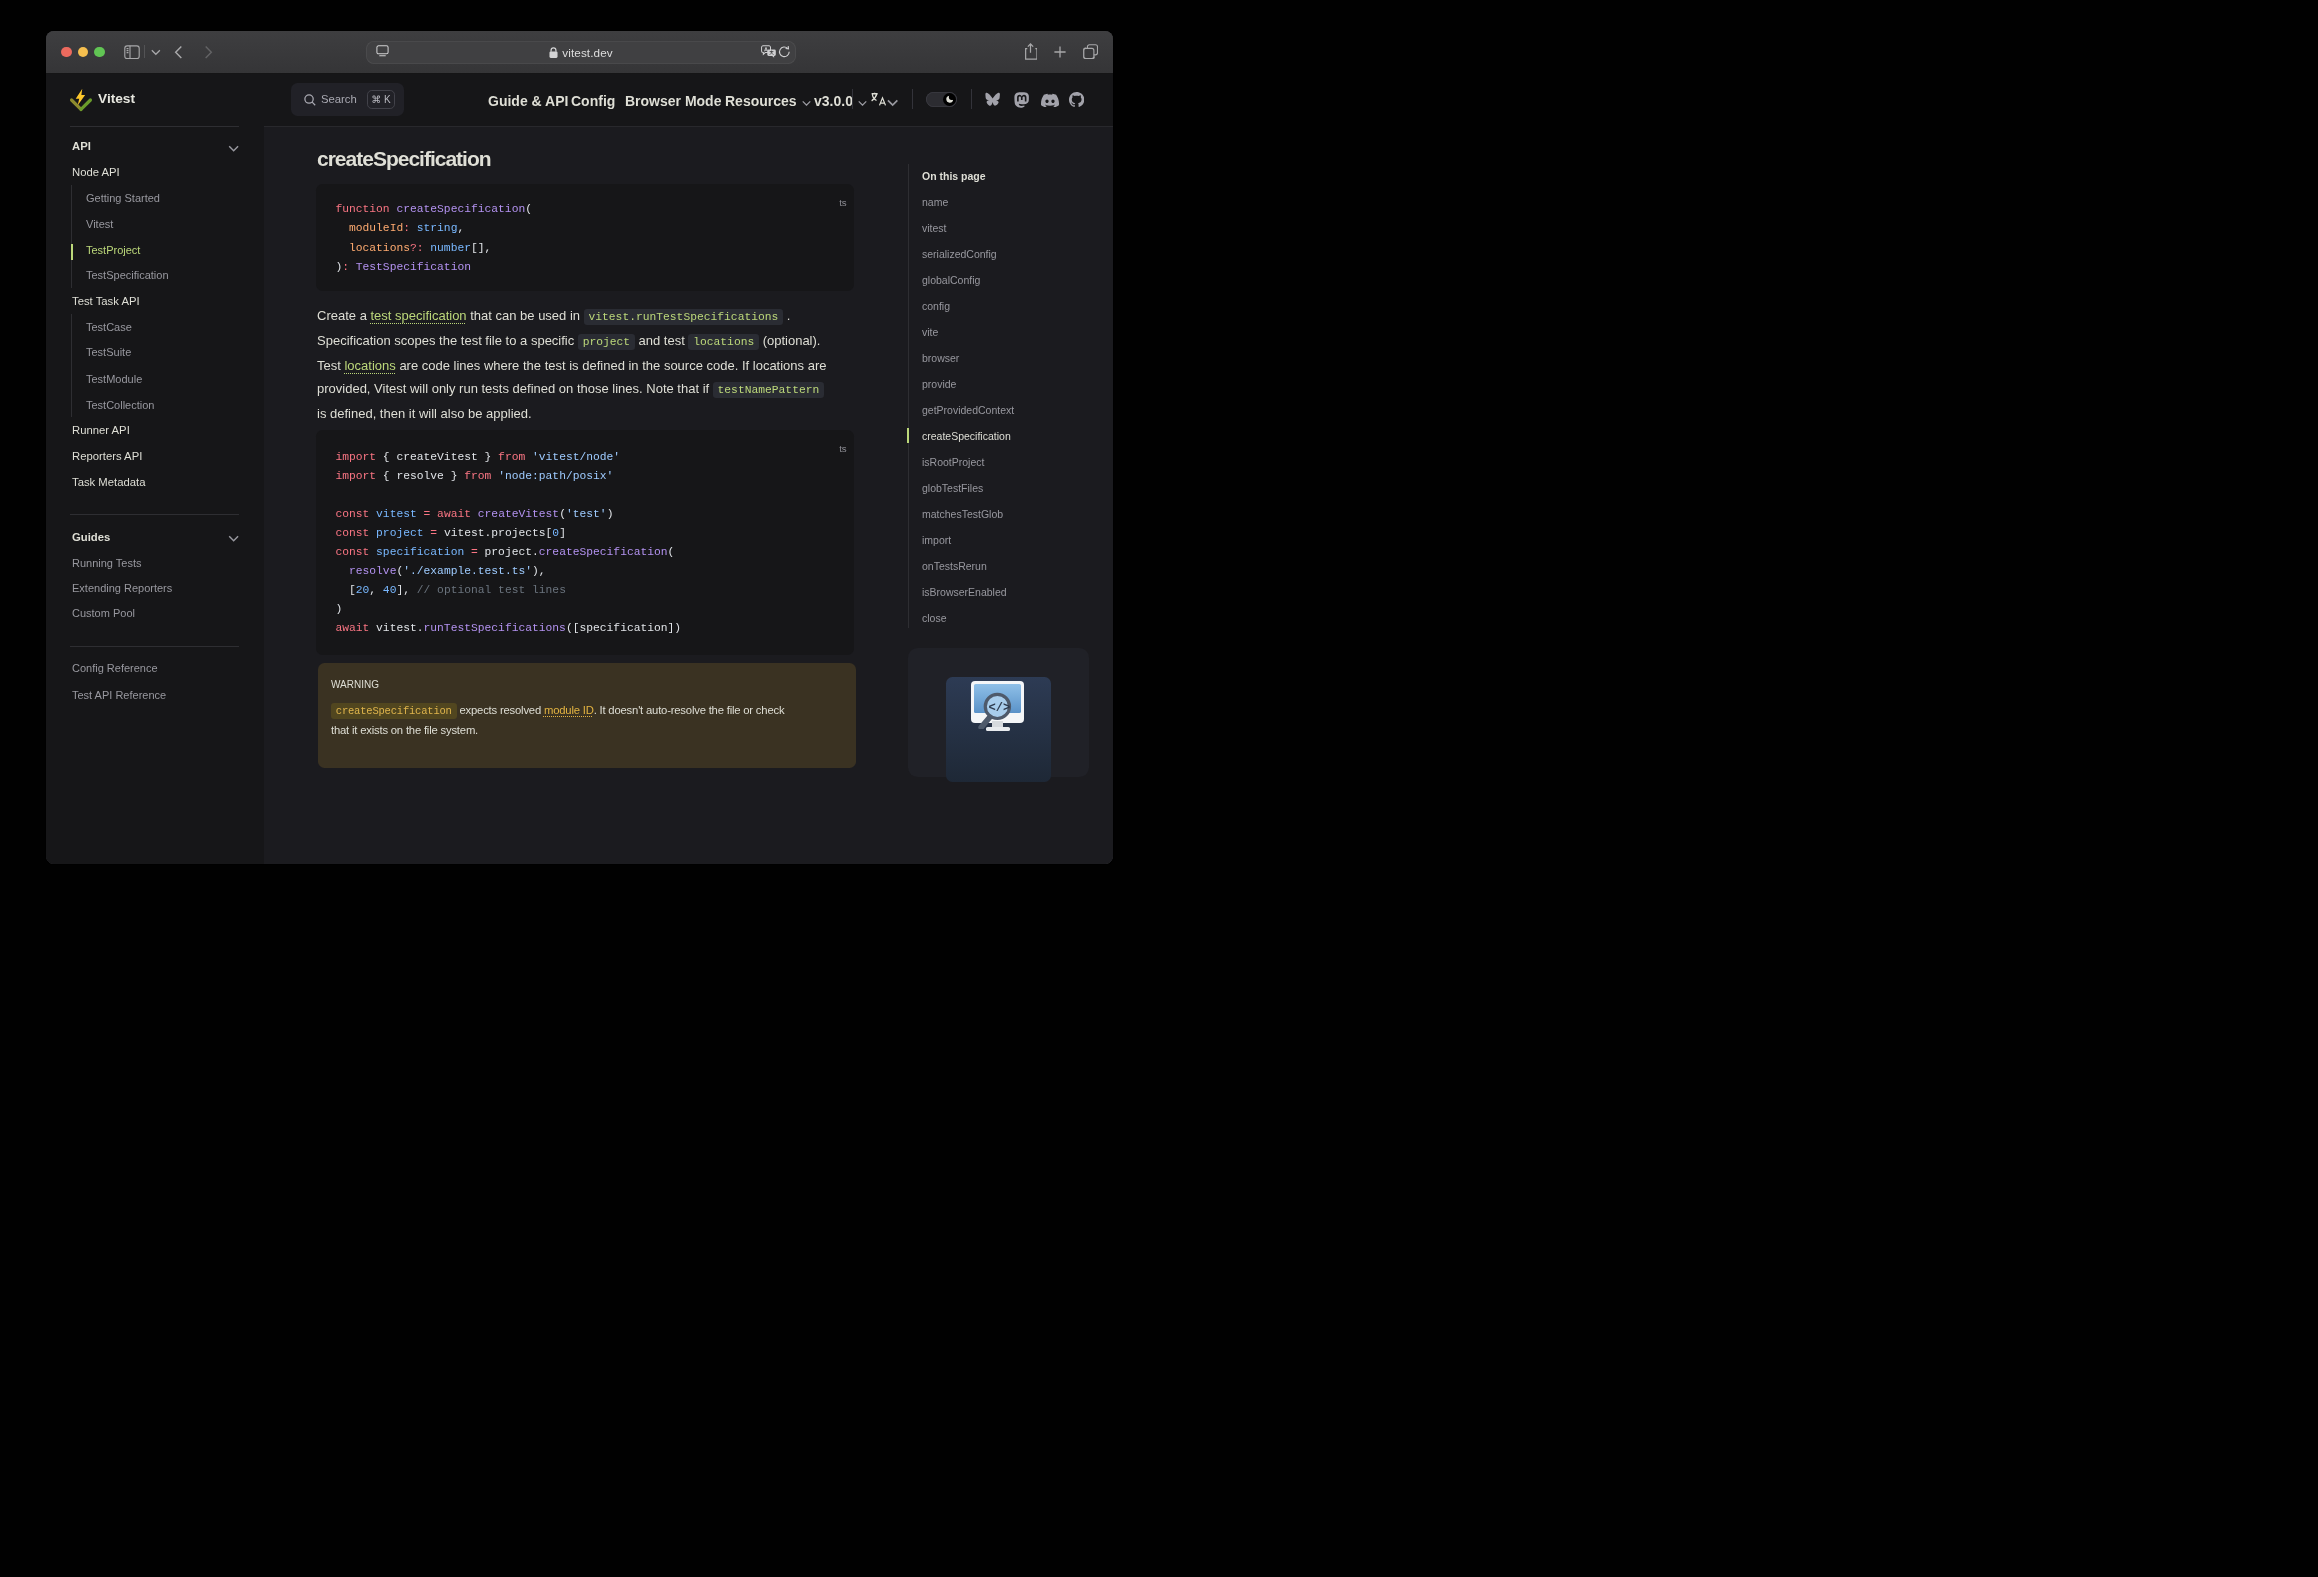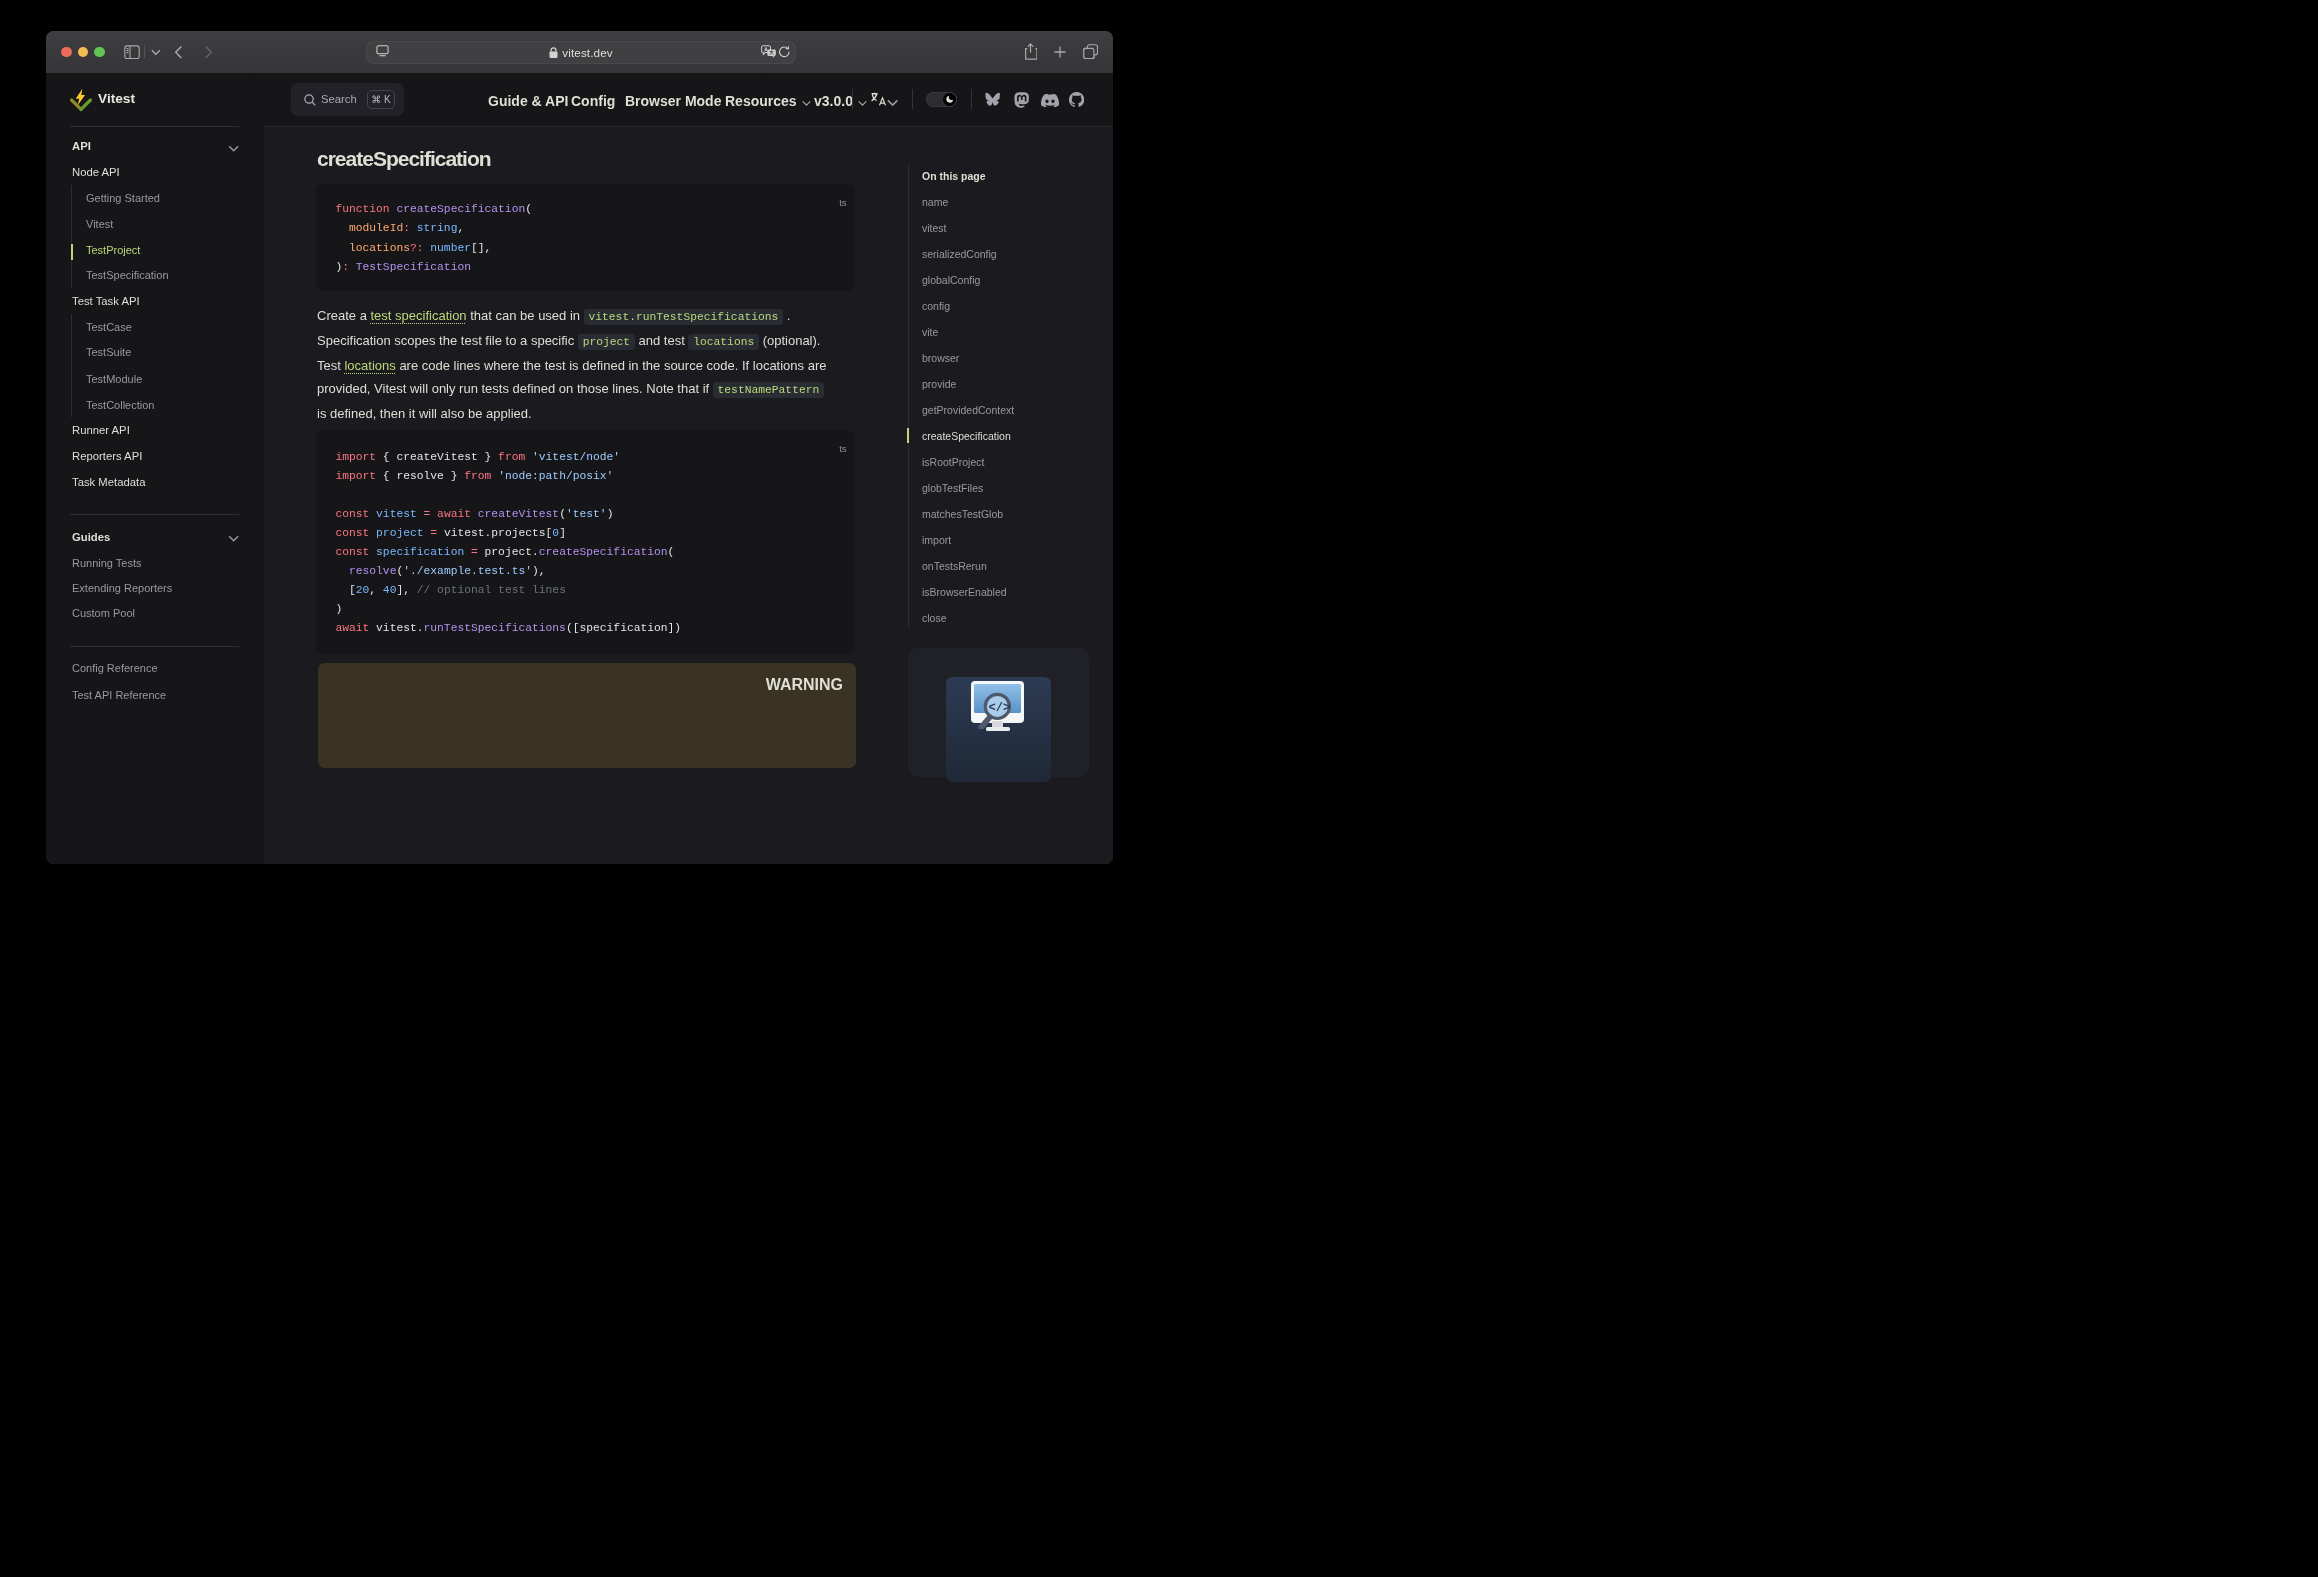--- a/index.html
+++ b/index.html
@@ -50,21 +50,21 @@
     font-family:"Liberation Mono", monospace; font-size:11.3px; color:#e1e4e8; }
   .cb1 { top:110px; height:107px; padding:16px 0 0 19.4px; line-height:19.4px; }
   .cb2 { top:356px; height:225px; padding:18px 0 0 19.4px; line-height:19px; }
   .lang { position:absolute; top:9px; right:7.3px; font-family:"Liberation Sans",sans-serif; font-size:9.7px; color:#8b8b92; font-weight:500;}
   .red { color:#f97583; } .purple { color:#b392f0; } .orange { color:#ffab70; }
   .blue { color:#79b8ff; } .str { color:#9ecbff; } .com { color:#6a737d; }
   .para { position:absolute; left:271px; top:230px; width:541px; font-size:13px; line-height:23px; color:#dfdfd6; }
   .ilc { font-family:"Liberation Mono",monospace; font-size:11.3px; background:#2a2c33; border-radius:3.2px; padding:1.6px 4.8px; color:#bcd87a; }
   a.green { color:#bcd87a; text-decoration:underline dotted; text-underline-offset:3.2px; text-decoration-thickness:0.8px; }
   .warn { position:absolute; left:272px; top:589px; width:538px; height:105px; border-radius:6.5px; background:#3a3222; padding:12px 13px; }
-  .warn .wtitle { font-size:16px; font-weight:700; color:#dfdfd6; line-height:19.4px;text-align:right;}
+  .warn .wtitle { font-size:10px; font-weight:400; color:#dfdfd6; line-height:19.4px;}
   .warn .wbody { margin-top:6.5px; font-size:11.3px; line-height:19.4px; color:#dfdfd6; letter-spacing:-0.2px; }
   .warn .ilc { background:#51461f; color:#e0b54c; font-size:10.5px; }
   a.amber { color:#e3b341; text-decoration:underline dotted; text-underline-offset:2.4px; }
   
   .aside-line { position:absolute; left:862px; top:90px; width:0.8px; height:464px; background:#2e2e32; }
   .marker { position:absolute; left:861px; top:354px; width:1.6px; height:14.5px; background:#bcd87a; }
   .outline { position:absolute; left:876px; top:89px; font-size:10.5px; line-height:26px; color:#98989f; font-weight:500;}
   .outline .ot { color:#dfdfd6; font-weight:700; }
   .outline .active { color:#dfdfd6; }
   .ad { position:absolute; left:862px; top:574px; width:181px; height:129px; border-radius:9.7px; background:#202127; }
@@ -229,20 +229,21 @@
     <h1>createSpecification</h1>
     <div class="codeblock cb1"><span class="lang">ts</span><span class="red">function</span> <span class="purple">createSpecification</span>(<br>&nbsp;&nbsp;<span class="orange">moduleId</span><span class="red">:</span> <span class="blue">string</span>,<br>&nbsp;&nbsp;<span class="orange">locations</span><span class="red">?:</span> <span class="blue">number</span>[],<br>)<span class="red">:</span> <span class="purple">TestSpecification</span></div>
     <div class="para">Create a <a class="green">test specification</a> that can be used in <span class="ilc">vitest.runTestSpecifications</span> .<br>
 Specification scopes the test file to a specific <span class="ilc">project</span> and test <span class="ilc">locations</span> (optional).<br>
 Test <a class="green">locations</a> are code lines where the test is defined in the source code. If locations are<br>
 provided, Vitest will only run tests defined on those lines. Note that if <span class="ilc">testNamePattern</span><br>
 is defined, then it will also be applied.</div>
     <div class="codeblock cb2"><span class="lang">ts</span><span class="red">import</span> { createVitest } <span class="red">from</span> <span class="str">'vitest/node'</span><br><span class="red">import</span> { resolve } <span class="red">from</span> <span class="str">'node:path/posix'</span><br><br><span class="red">const</span> <span class="blue">vitest</span> <span class="red">=</span> <span class="red">await</span> <span class="purple">createVitest</span>(<span class="str">'test'</span>)<br><span class="red">const</span> <span class="blue">project</span> <span class="red">=</span> vitest.projects[<span class="blue">0</span>]<br><span class="red">const</span> <span class="blue">specification</span> <span class="red">=</span> project.<span class="purple">createSpecification</span>(<br>&nbsp;&nbsp;<span class="purple">resolve</span>(<span class="str">'./example.test.ts'</span>),<br>&nbsp;&nbsp;[<span class="blue">20</span>, <span class="blue">40</span>], <span class="com">// optional test lines</span><br>)<br><span class="red">await</span> vitest.<span class="purple">runTestSpecifications</span>([specification])</div>
     <div class="warn">
       <div class="wtitle">WARNING</div>
+      <div class="wbody"><span class="ilc">createSpecification</span> expects resolved <a class="amber">module ID</a>. It doesn't auto-resolve the file or check<br>that it exists on the file system.</div>
     </div>
 
     <div class="aside-line"></div>
     <div class="marker"></div>
     <div class="outline">
       <div class="ot">On this page</div>
       <div>name</div>
       <div>vitest</div>
       <div>serializedConfig</div>
       <div>globalConfig</div>

